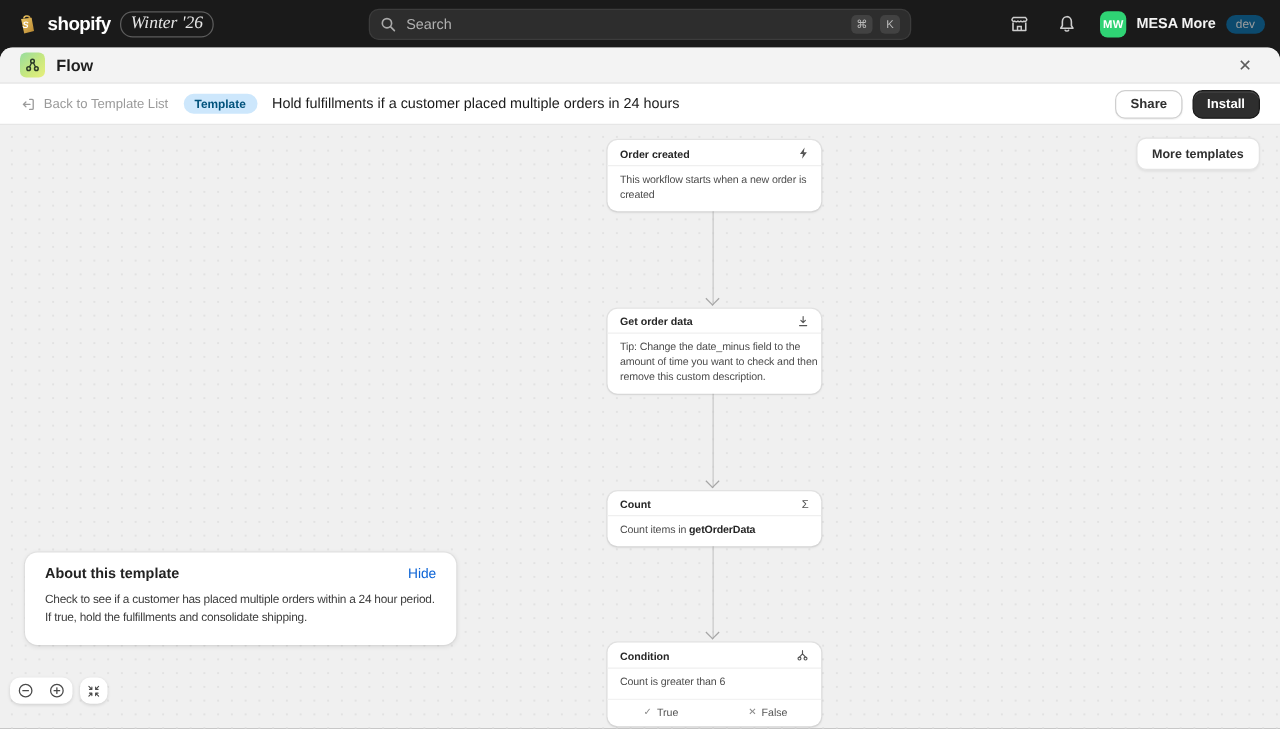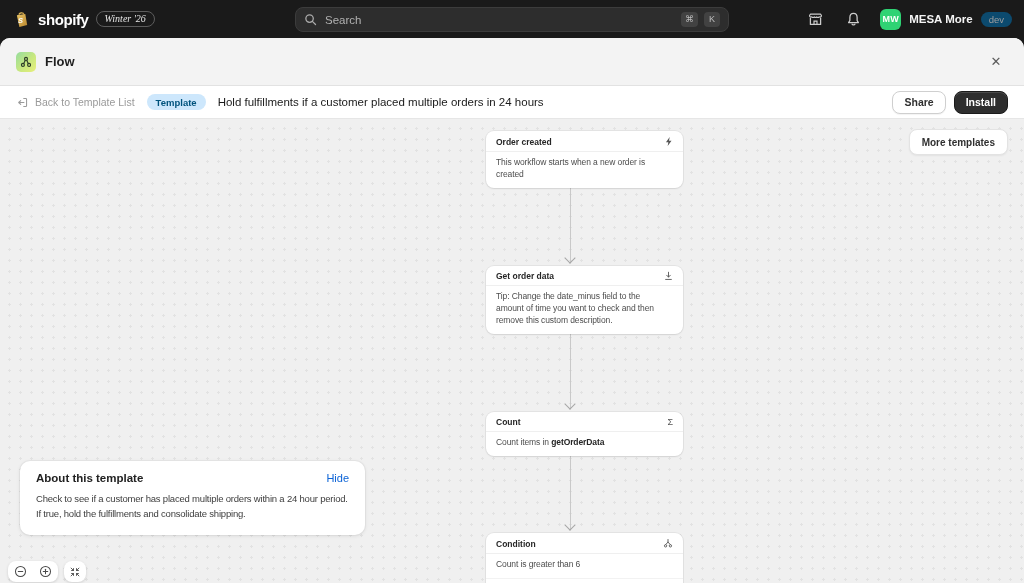--- a/index.html
+++ b/index.html
@@ -5,41 +5,41 @@
   html,body{margin:0;padding:0;}
   body{width:1024px;height:583px;overflow:hidden;background:#1a1a1a;
        font-family:"Liberation Sans",sans-serif;-webkit-font-smoothing:antialiased;}
   .page{position:relative;width:1024px;height:583px;}
 
   
   .topbar{height:38px;display:flex;align-items:center;padding:0 12px;color:#fff;position:relative;}
   .brand{display:flex;align-items:center;gap:7px;}
   .brand-word{font-size:15px;font-weight:700;letter-spacing:-.4px;color:#fff;}
   .edition-badge{border:1px solid #5c5c5c;border-radius:10px;padding:1px 8px 2px;
-      font-size:10px;font-style:italic;color:#e6e6e6;font-family:"Liberation Serif",serif;}
+      font-size:14px;font-style:italic;color:#e6e6e6;font-family:"Liberation Serif",serif;}
   .search-wrap{position:absolute;left:50%;top:7px;transform:translateX(-50%);
       width:434px;height:25px;background:#2d2d2d;border:1px solid #3c3c3c;border-radius:8px;
       display:flex;align-items:center;padding:0 8px;gap:6px;box-sizing:border-box;}
   .search-wrap input{flex:1;background:transparent;border:none;outline:none;color:#ececec;
       font-size:11.5px;font-family:inherit;}
   .search-wrap input::placeholder{color:#b1b1b1;}
   .kbd{background:#424242;color:#bdbdbd;border-radius:4px;font-size:9px;line-height:1;
       padding:3px 4px;min-width:8px;text-align:center;}
   .topbar-right{margin-left:auto;display:flex;align-items:center;gap:16px;}
   .tb-iconbtn{display:flex;align-items:center;justify-content:center;width:22px;height:22px;}
   .account{display:flex;align-items:center;gap:8px;}
   .avatar{width:21px;height:21px;border-radius:6px;background:#2fd374;color:#fff;
       font-size:9px;font-weight:700;display:grid;place-items:center;letter-spacing:.2px;}
   .store-name{font-size:11.5px;font-weight:700;color:#f4f4f4;}
   .env-badge{background:#0c4a6e;color:#9e9e9e;font-size:9.5px;padding:2px 8px;border-radius:9px;}
 
   
   .window{position:absolute;top:38px;left:0;right:0;bottom:0;background:#f0f0f0;
       border-radius:10px 10px 0 0;overflow:hidden;display:flex;flex-direction:column;}
-  .app-header{height:48px;background:#f3f3f3;border-bottom:1px solid #e2e2e2;
+  .app-header{height:29px;background:#f3f3f3;border-bottom:1px solid #e2e2e2;
       display:flex;align-items:center;padding:0 16px;gap:9px;flex:none;box-sizing:border-box;}
   .flow-icon{width:20px;height:20px;border-radius:5px;
       background:linear-gradient(135deg,#96dc9e 0%,#c8e87f 55%,#e8ef7c 100%);
       display:grid;place-items:center;}
   .app-title{font-size:13px;font-weight:700;color:#1f1f1f;}
   .close-btn{margin-left:auto;color:#5c5c5c;font-size:13px;width:24px;height:24px;
       display:grid;place-items:center;cursor:pointer;}
 
   
   .toolbar{height:33px;background:#fff;border-bottom:1px solid #e6e6e6;display:flex;
@@ -56,21 +56,21 @@
       box-shadow:inset 0 1px 0 rgba(255,255,255,.14);}
 
   
   .canvas{flex:1;position:relative;overflow:hidden;background-color:#f0f0f0;
       background-image:radial-gradient(#e2e2e2 1.1px,transparent 1.1px);
       background-size:11px 11px;background-position:4px 4px;}
   .more-templates{position:absolute;top:10px;right:16px;height:24px;padding:0 12px;
       background:#fff;border:1px solid #e3e3e3;border-radius:8px;display:flex;align-items:center;
       font-size:10px;font-weight:700;color:#303030;box-shadow:0 1px 2px rgba(0,0,0,.06);cursor:pointer;}
 
-  .node{position:absolute;left:486px;width:197px;background:#fff;border-radius:8px;
+  .node{position:absolute;left:486px;width:171px;background:#fff;border-radius:8px;
       box-shadow:0 0 0 1px rgba(0,0,0,.05),0 1px 2px rgba(0,0,0,.07);box-sizing:border-box;}
   .node-header{display:flex;align-items:center;justify-content:space-between;
       padding:5px 10px 4px;border-bottom:1px solid #efefef;}
   .node-title{font-size:8.5px;font-weight:700;color:#262626;}
   .node-hicon{color:#555;display:flex;align-items:center;font-size:9px;line-height:1;}
   .node-body{padding:5px 10px 7px;font-size:8.5px;color:#4d4d4d;line-height:1.4;letter-spacing:-.1px;}
   .node-body .line{display:block;white-space:nowrap;}
   .count-bold{font-weight:700;color:#262626;}
   .node-footer{display:flex;border-top:1px solid #f2f2f2;padding:5px 0 6px;}
   .branch-opt{flex:1;display:flex;justify-content:center;align-items:center;gap:4px;

